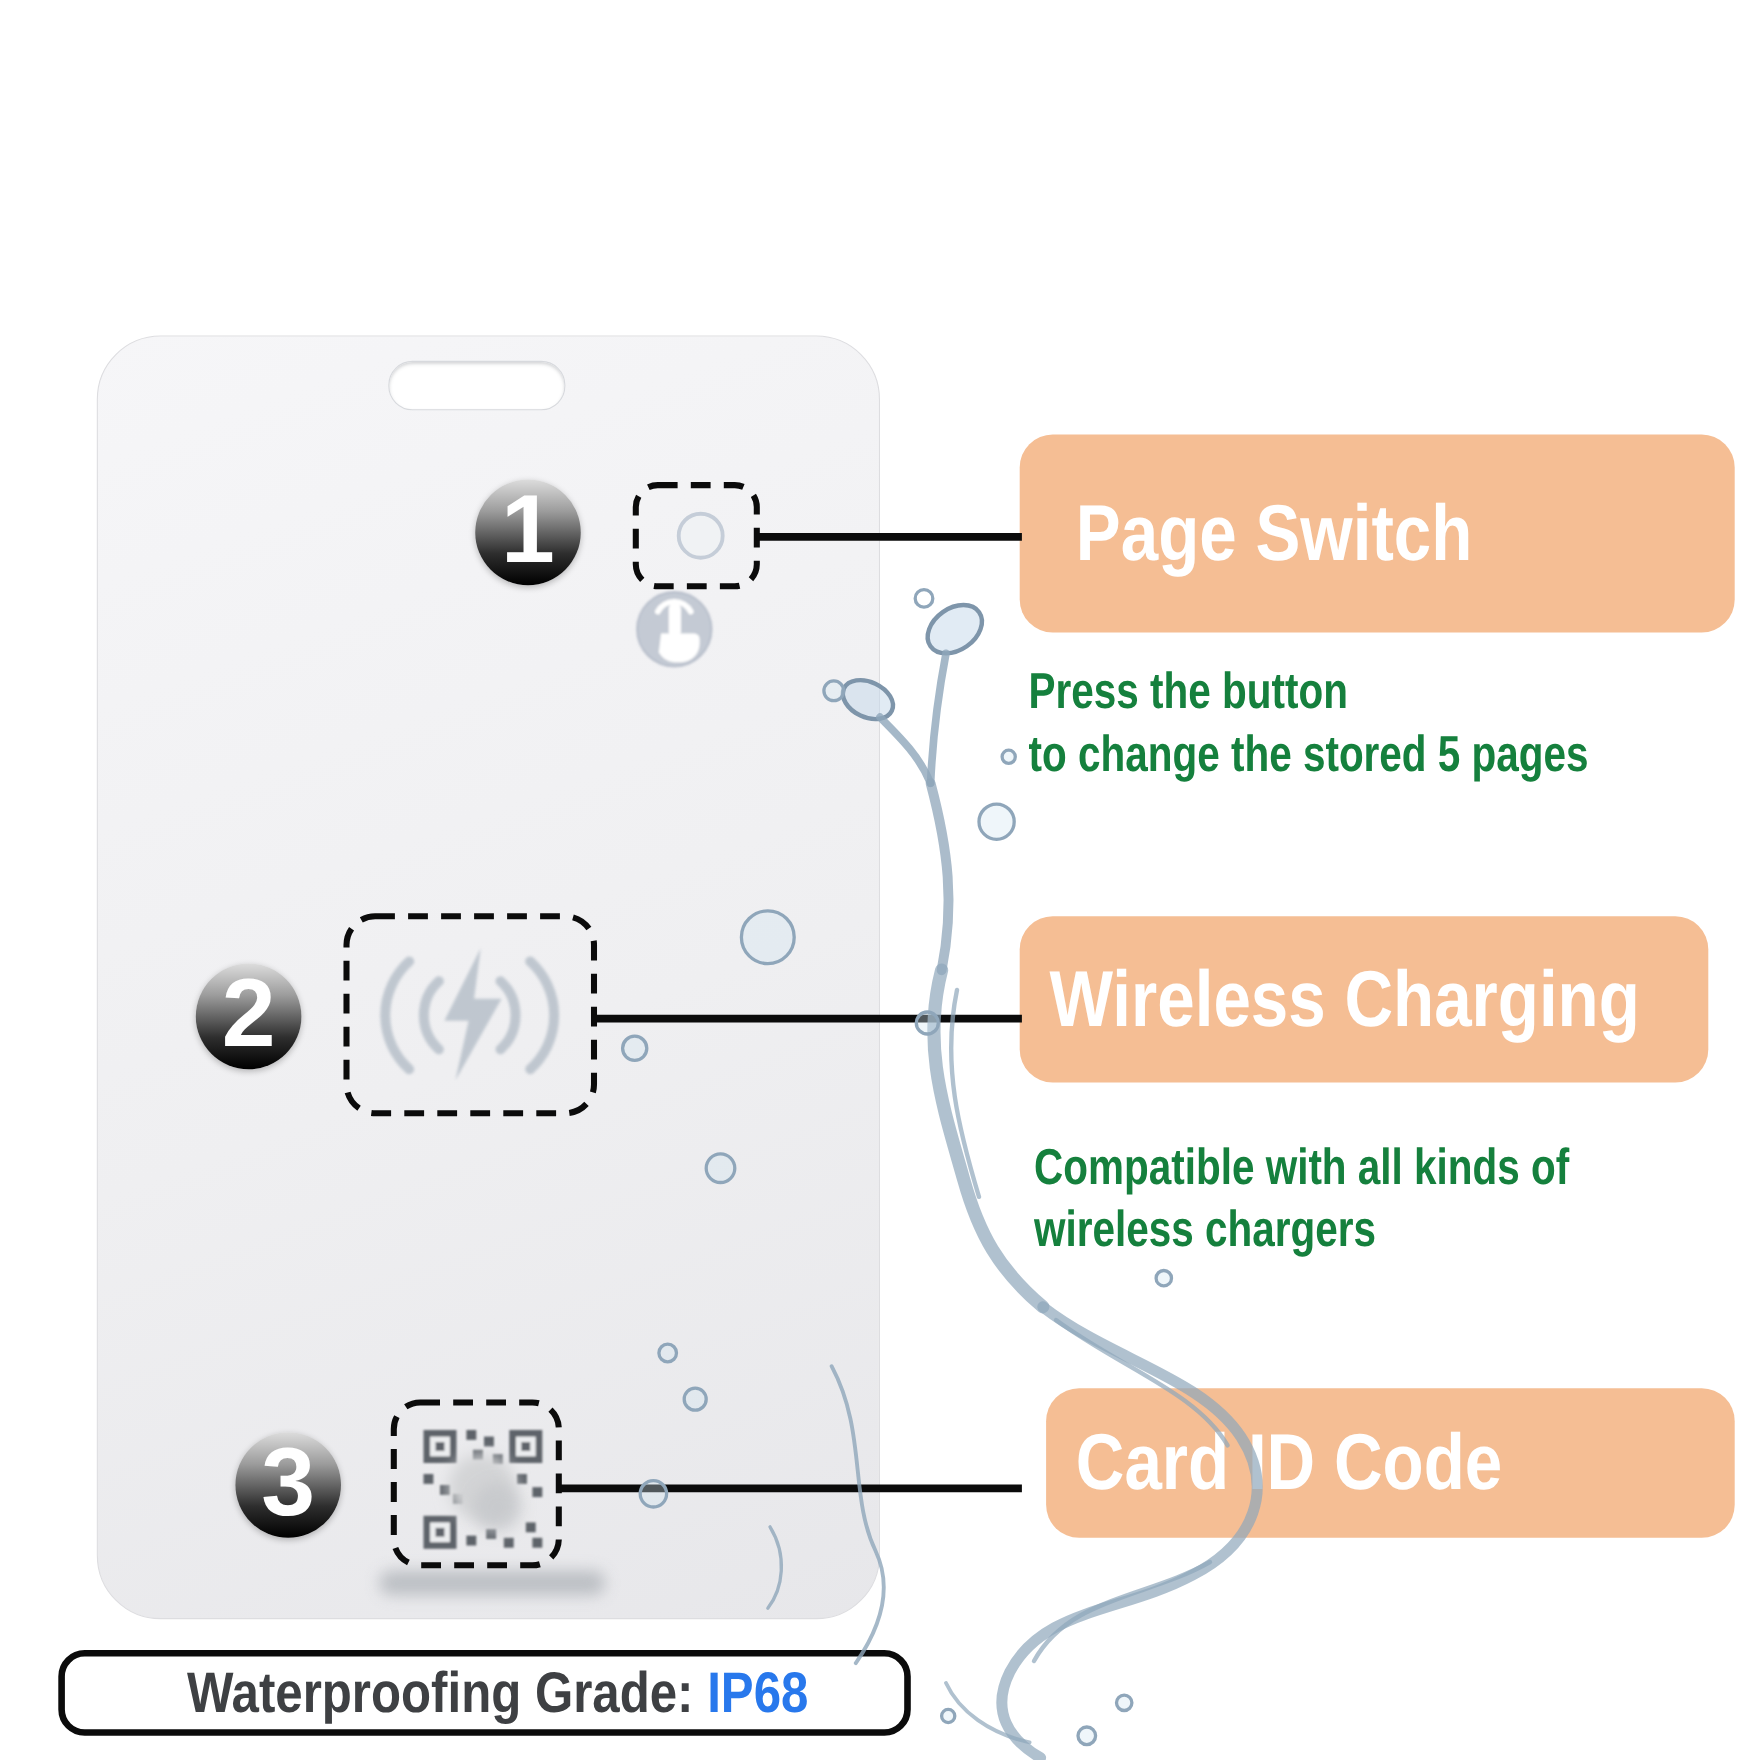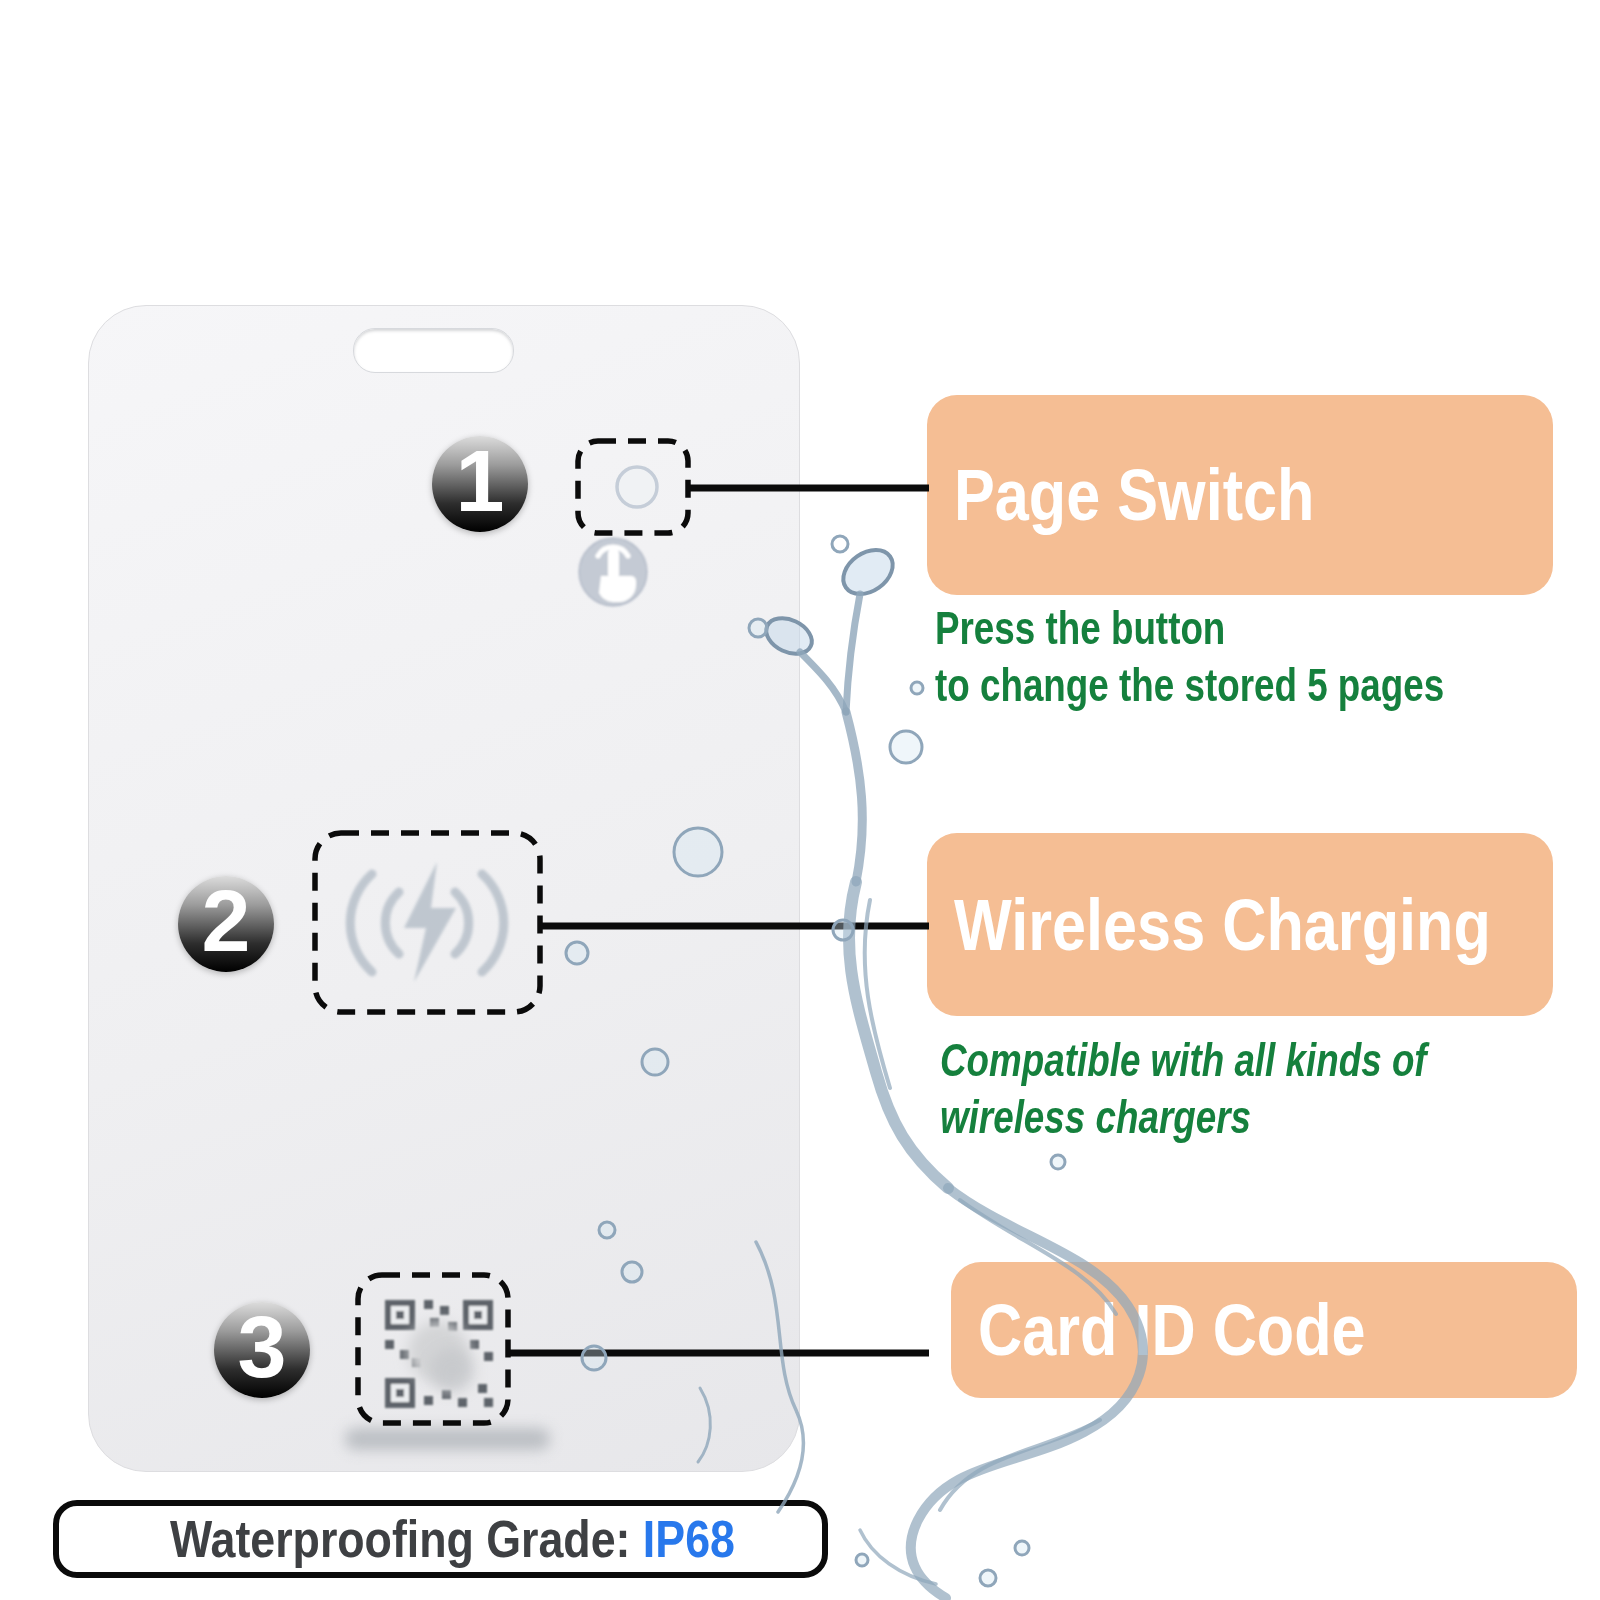--- a/index.html
+++ b/index.html
@@ -27,29 +27,29 @@
          color:#fff;font-size:88px;font-weight:bold;box-shadow:0 2px 6px rgba(0,0,0,.25);}
   .badge span{transform:translateY(-3px);}
   .badge1{left:432px;top:436px;}
   .badge2{left:178px;top:876px;}
   .badge3{left:214px;top:1302px;}
 
   
   .callout{width:626px;background:#F5BE94;border-radius:30px;display:flex;align-items:center;}
   .callout .lbl{color:#fff;font-size:72px;font-weight:bold;margin-left:27px;
                 display:inline-block;transform:scaleX(.85);transform-origin:left center;white-space:nowrap;}
-  .co1{left:927px;top:395px;height:200px;}
-  .co2{left:927px;top:833px;height:183px;}
+  .co1{left:927px;top:395px;height:180px;padding-left:24px;}
+  .co2{left:927px;top:833px;height:151px;}
   .co3{left:927px;top:1262px;height:136px;margin-left:24px;}
 
   
   .desc{color:#15803d;font-size:46px;font-weight:bold;line-height:57px;}
   .desc span{display:block;transform:scaleX(.8);transform-origin:left center;white-space:nowrap;}
   .d1{left:935px;top:600px;}
-  .d2{left:940px;top:1032px;font-style:italic;}
+  .d2{left:940px;top:1032px;}
   .d3{left:948px;top:1464px;}
 
   
   .wp{left:53px;top:1500px;width:775px;height:78px;background:#fff;border:6px solid #0b0b0b;
       border-radius:24px;display:flex;align-items:center;justify-content:center;box-sizing:border-box;padding-left:23px;}
   .wp-inner{font-size:52px;font-weight:bold;color:#3E4043;display:inline-block;
             transform:scaleX(.86);transform-origin:center center;white-space:nowrap;}
   .wp-inner .ip{color:#2878EC;}
 
   

